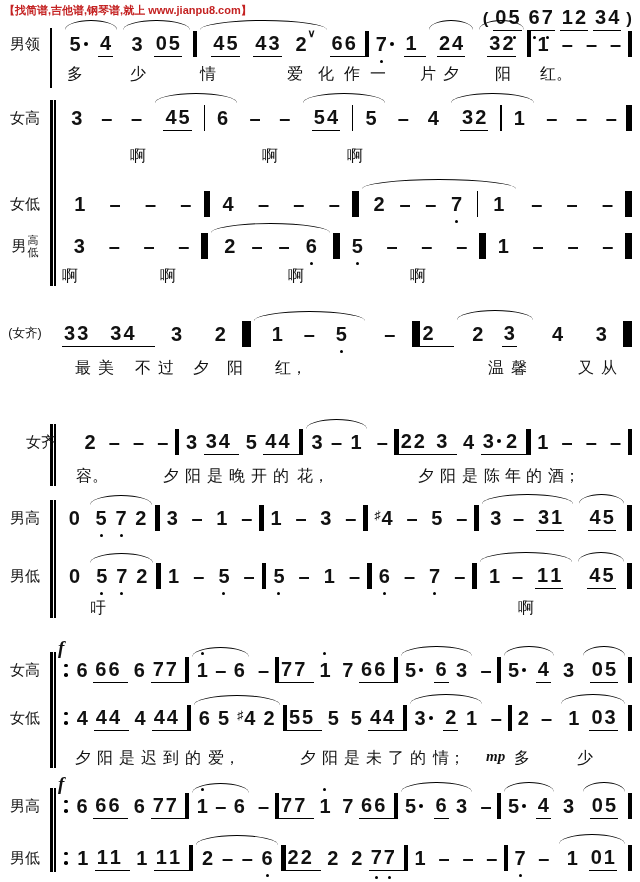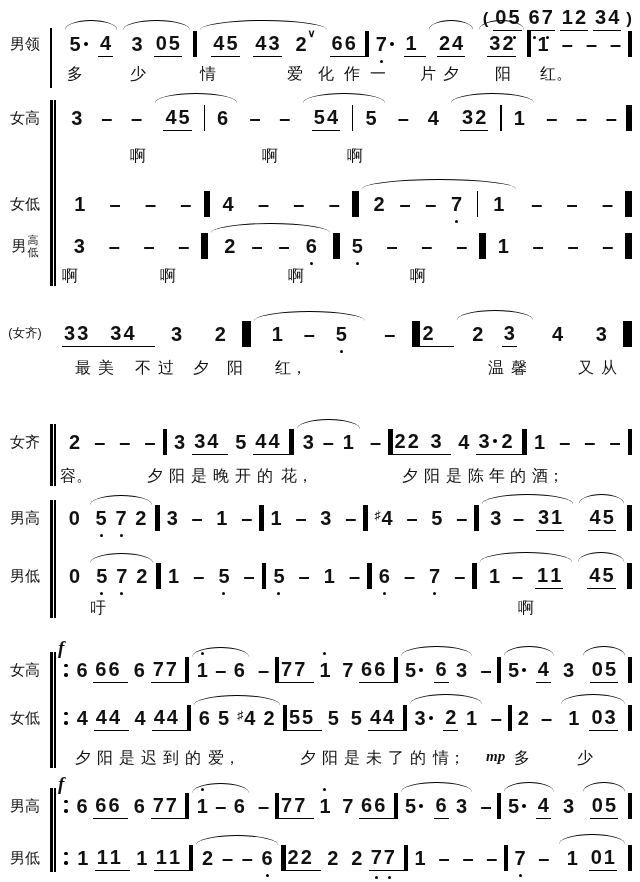--- a/index.html
+++ b/index.html
@@ -36,20 +36,21 @@
   .lyrow{position:relative;height:24px;}
   .lyr{position:absolute;top:0;font-size:16px;white-space:nowrap;}
   .dynm{font-family:"Liberation Serif",serif;font-style:italic;font-weight:bold;font-size:15px;}
   .dyn{position:absolute;left:58px;top:-15px;font-family:"Liberation Serif",serif;
        font-style:italic;font-weight:bold;font-size:19px;}
 </style>
 </head>
 <body>
 
 <div class="page">
+  <div class="watermark">【找简谱,吉他谱,钢琴谱,就上 www.jianpu8.com】</div>
   <div class="pickup">
       <span class="paren">(</span>
       <span class="beam">
         <span class="ndot">
           <span class="nt">0</span>
         </span>
         <span class="ndot">
           <span class="nt">5<i class="dB"></i></span>
         </span>
       </span>
@@ -489,21 +490,21 @@
           <span class="lyr" style="left: 158px;">过</span>
           <span class="lyr" style="left: 193px;">夕</span>
           <span class="lyr" style="left: 227px;">阳</span>
           <span class="lyr" style="left: 275px;">红，</span>
           <span class="lyr" style="left: 488px;">温</span>
           <span class="lyr" style="left: 511px;">馨</span>
           <span class="lyr" style="left: 578px;">又</span>
           <span class="lyr" style="left: 601px;">从</span>
         </div>
       </div>
-      <div class="system" style="top: 424px;">
+      <div class="system" style="top: 424px; padding-left: 16px;">
         <div class="sysbar"></div>
         <div class="staffrow">
           <div class="label">女齐</div>
           <div class="notes">
             <span class="ndot" style="flex-grow: 1;">
               <span class="nt">2</span>
             </span>
             <span class="ndot" style="flex-grow: 1;">
               <span class="nt">–</span>
             </span>

